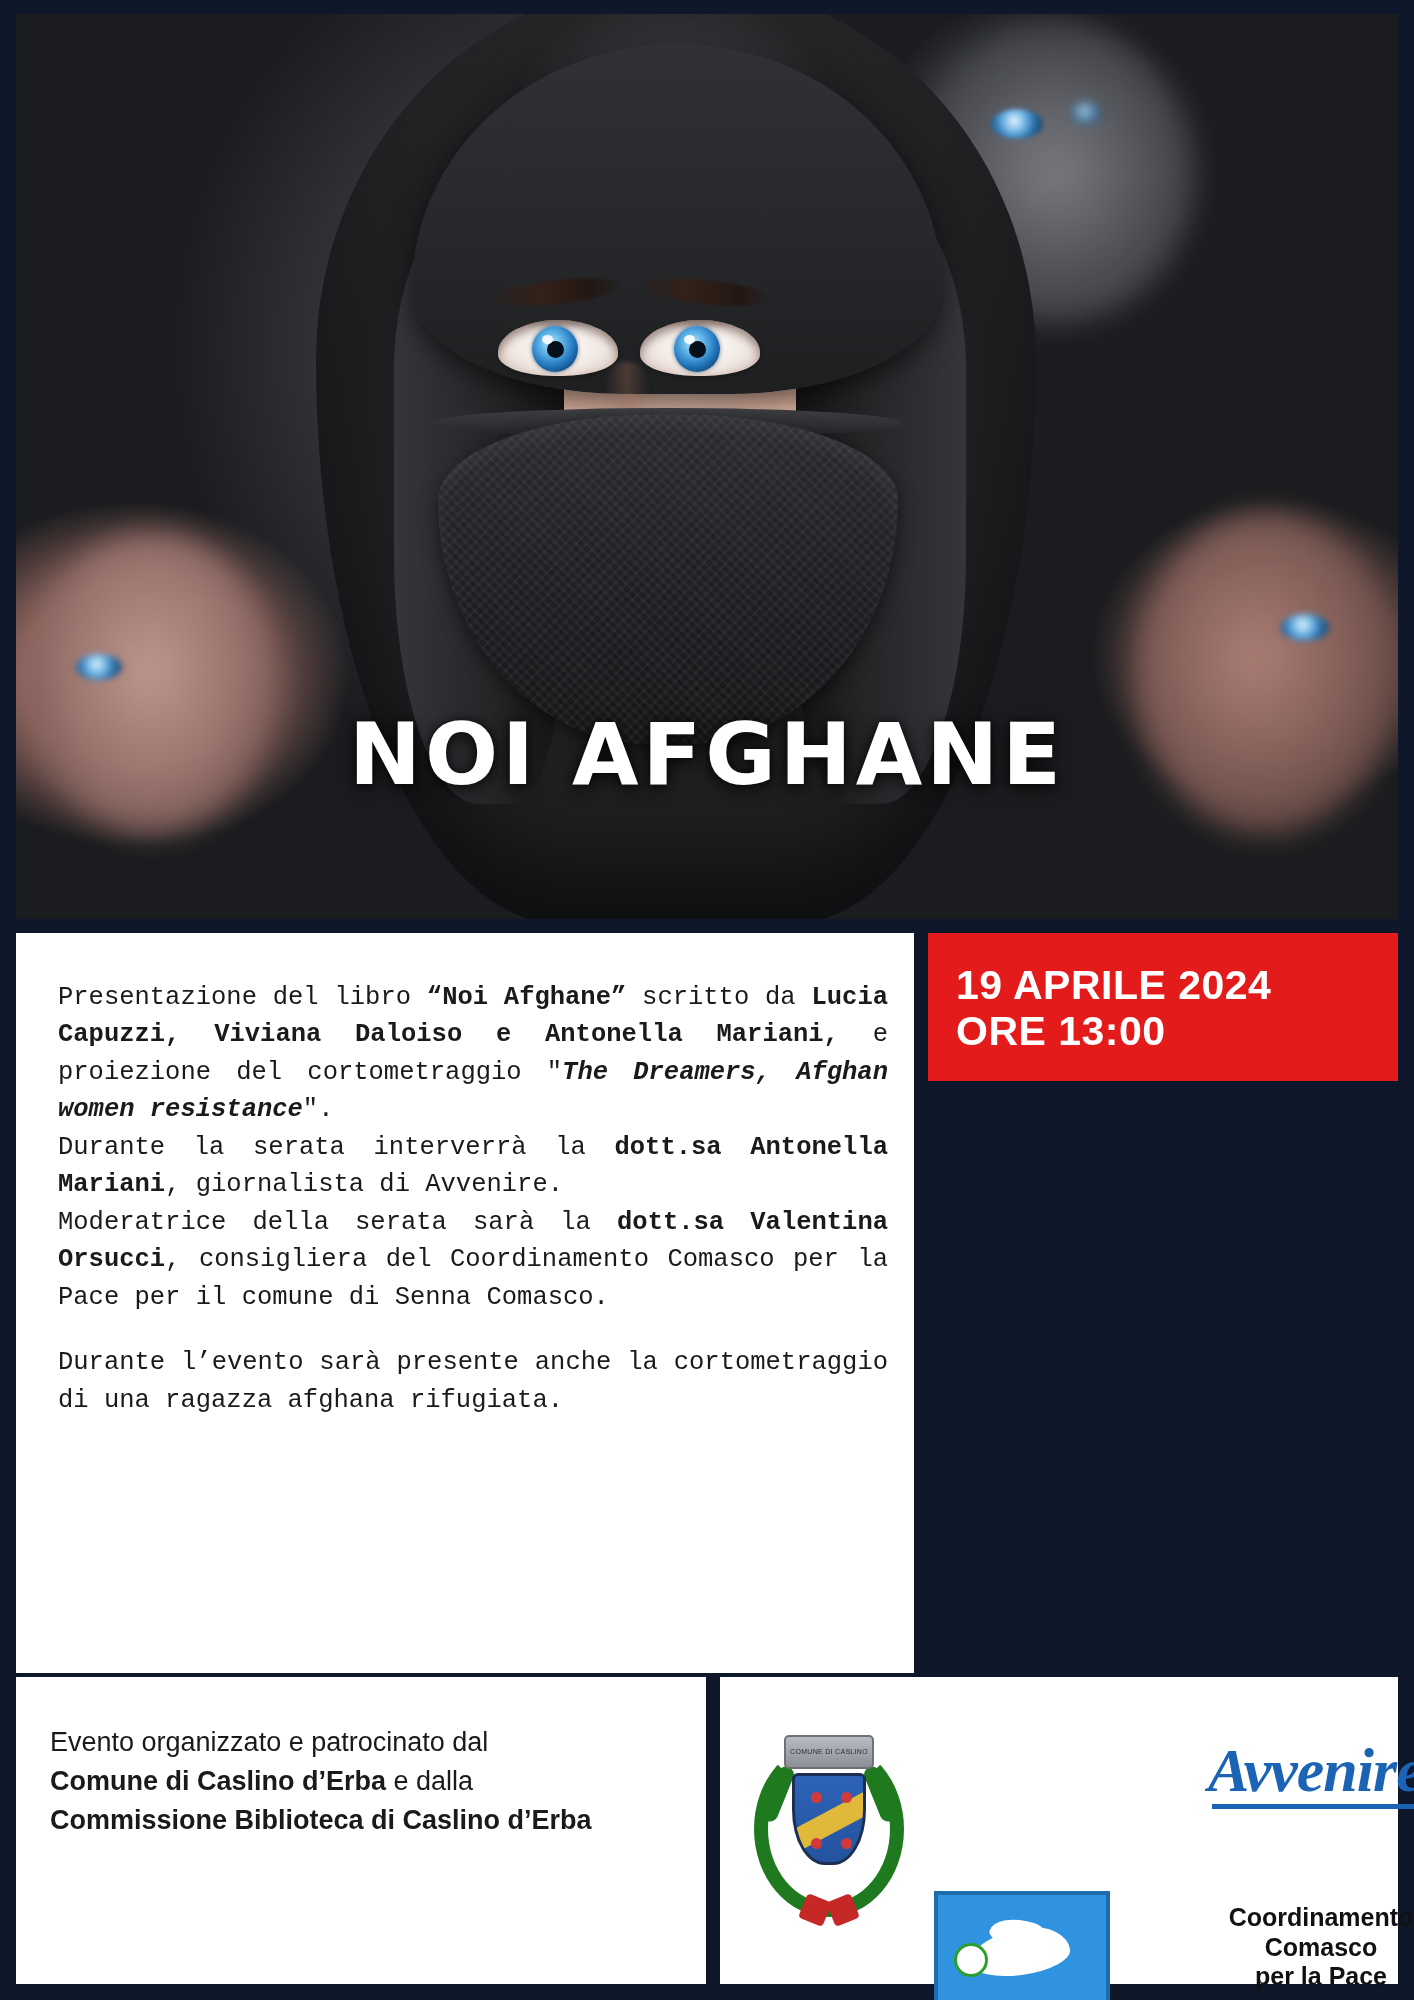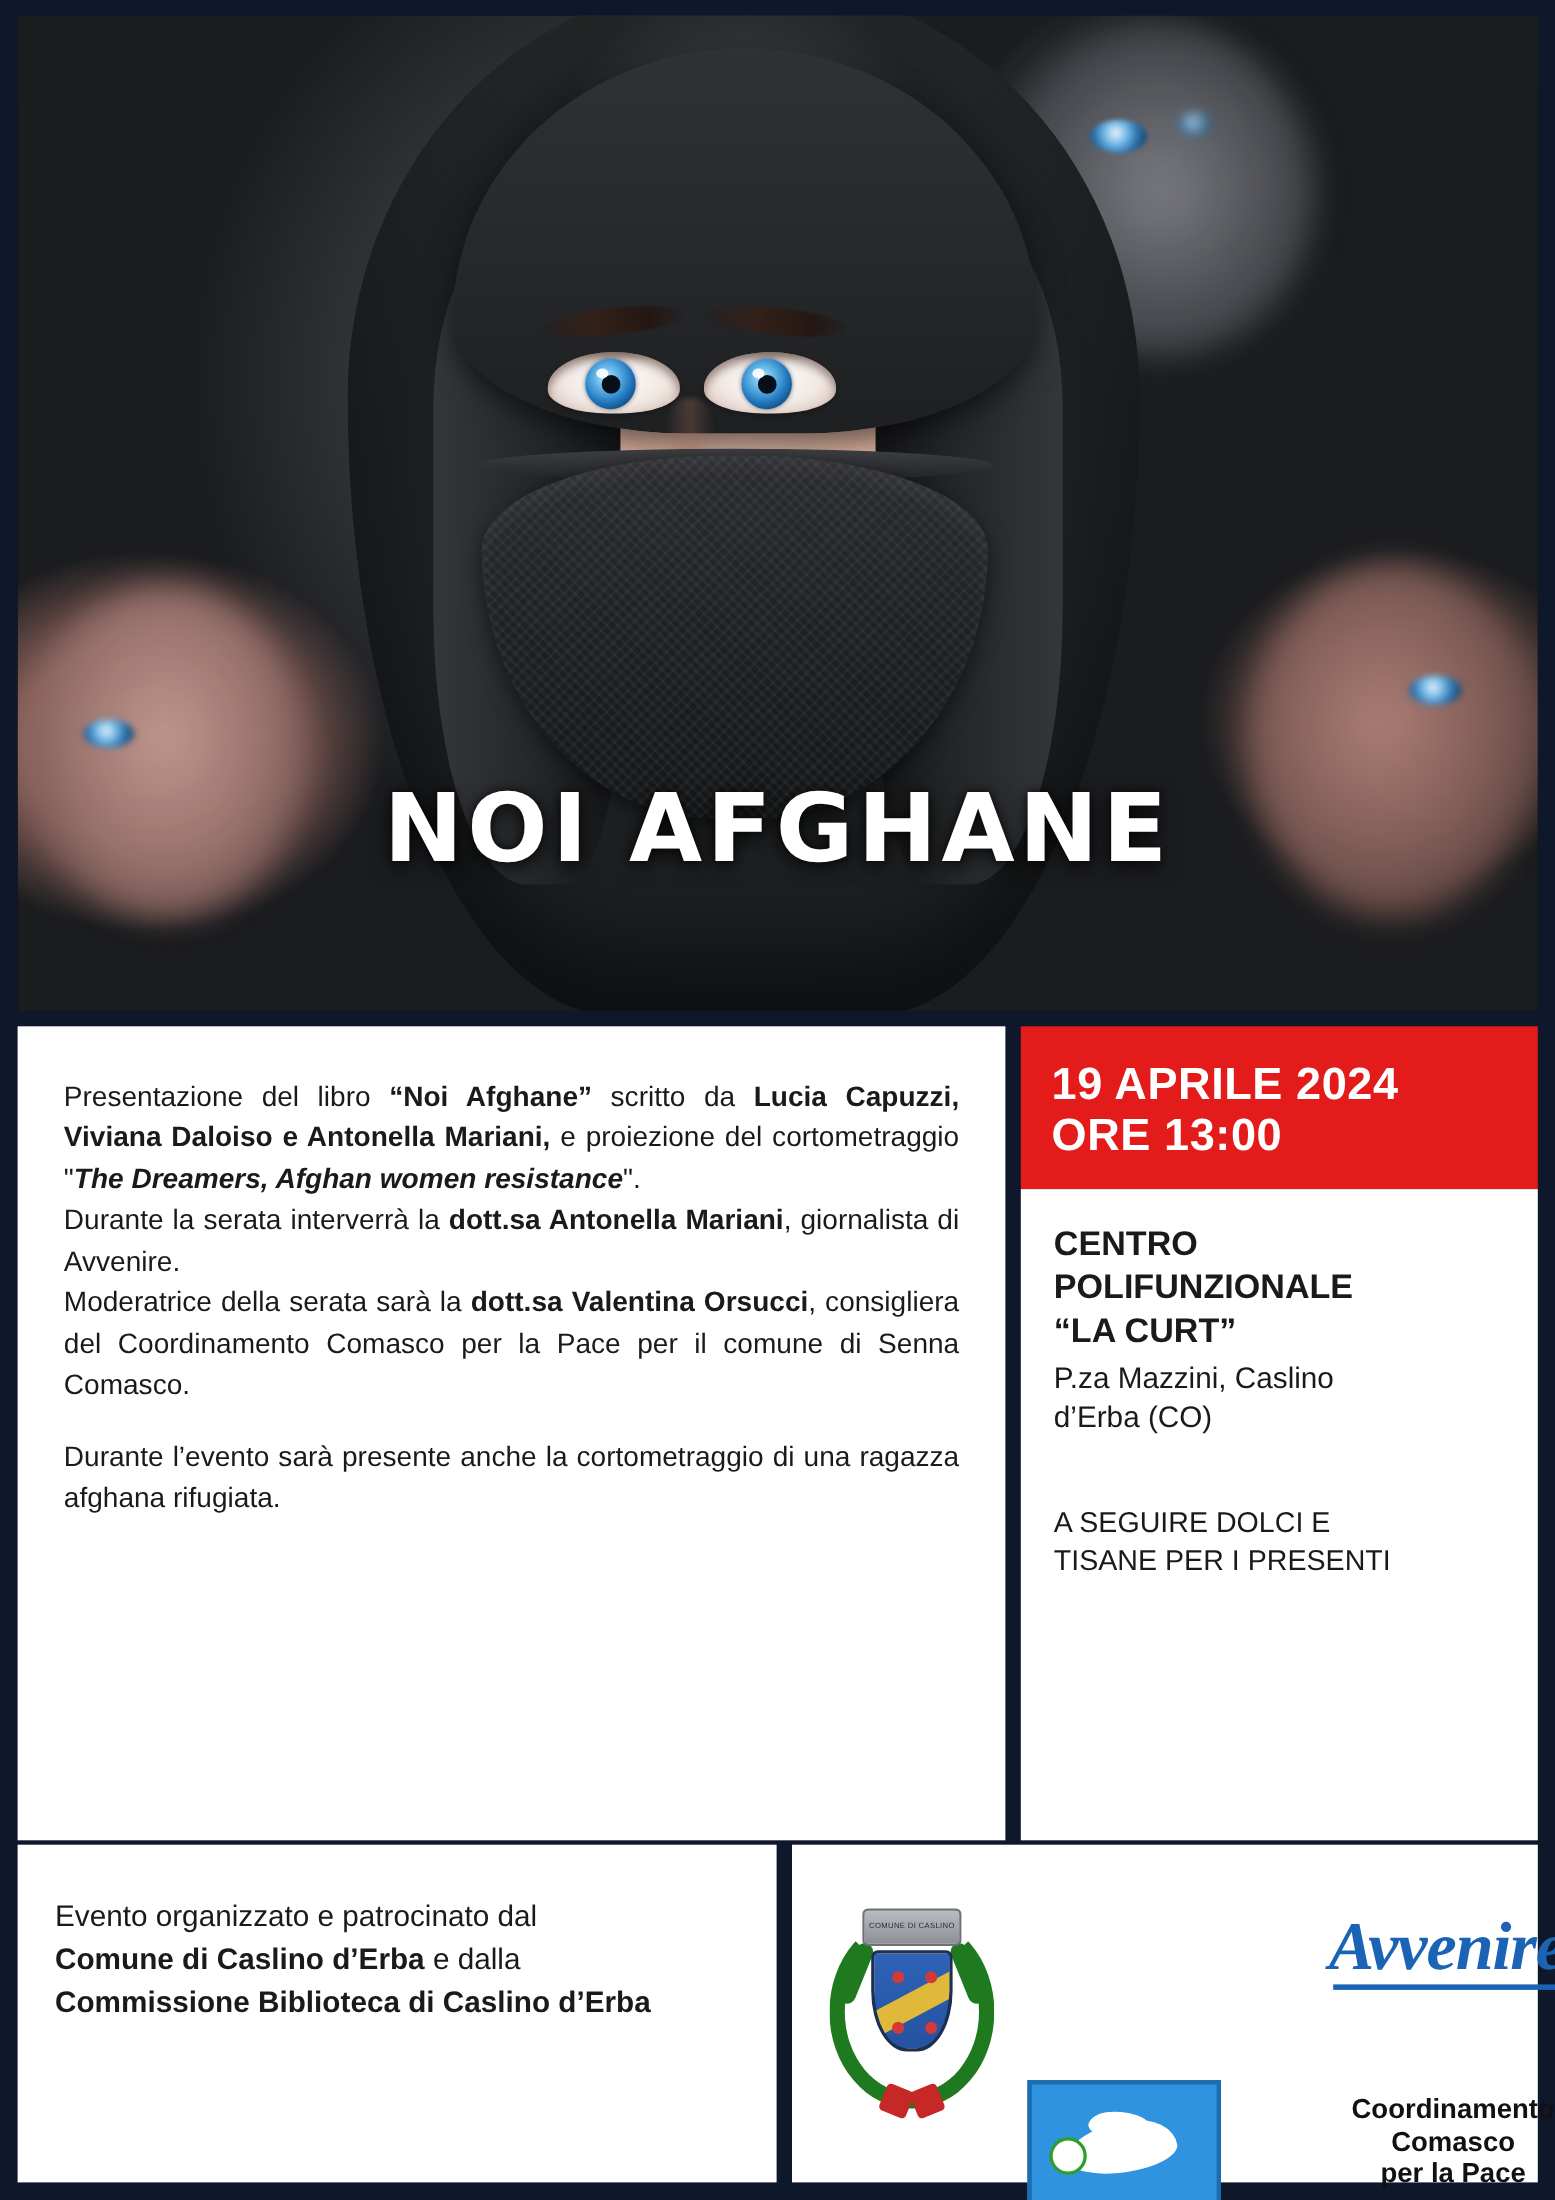--- a/index.html
+++ b/index.html
@@ -207,21 +207,22 @@
     display: flex;
     gap: 14px;
     margin-top: 14px;
     flex: none;
     height: 740px;
   }
   .desc-box {
     background: #ffffff;
     width: 898px;
     box-sizing: border-box;
-    padding: 46px 42px 30px 42px;
+    padding: 46px 26px 30px 42px;
+    font-family: Liberation Mono, monospace;
   }
   .desc-p {
     color: #1a1a1a;
     font-size: 25.5px;
     line-height: 1.47;
     text-align: justify;
     margin: 0;
   }
   .desc-p + .desc-p { margin-top: 0; }
   .desc-gap { height: 28px; }
@@ -554,35 +555,20 @@
       </p>
       <div class="desc-gap"></div>
       <p class="desc-p">Durante l’evento sarà presente anche la cortometraggio di una ragazza afghana rifugiata.</p>
     </div>
 
     <div class="right-col">
       <div class="date-box">
         <div class="date-line1">19 APRILE 2024</div>
         <div class="date-line2">ORE 13:00</div>
       </div>
-      <div class="venue-box">
-        <div class="venue-name">
-          <div>CENTRO</div>
-          <div>POLIFUNZIONALE</div>
-          <div>“LA CURT”</div>
-        </div>
-        <div class="venue-addr">
-          <div>P.za Mazzini, Caslino</div>
-          <div>d’Erba (CO)</div>
-        </div>
-        <div class="venue-note">
-          <div>A SEGUIRE DOLCI E</div>
-          <div>TISANE PER I PRESENTI</div>
-        </div>
-      </div>
     </div>
   </div>
 
   <div class="bottom">
 
     <div class="org-box">
       <div>Evento organizzato e patrocinato dal</div>
       <div>
         <span class="b">Comune di Caslino d’Erba</span><span> e dalla</span>
       </div>

